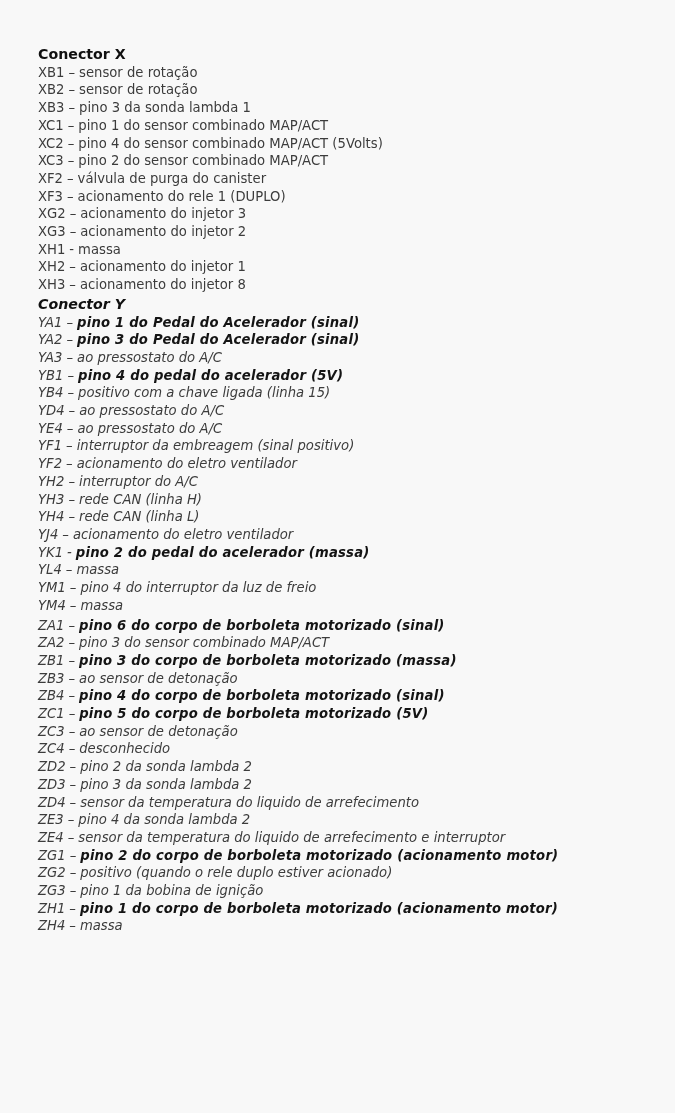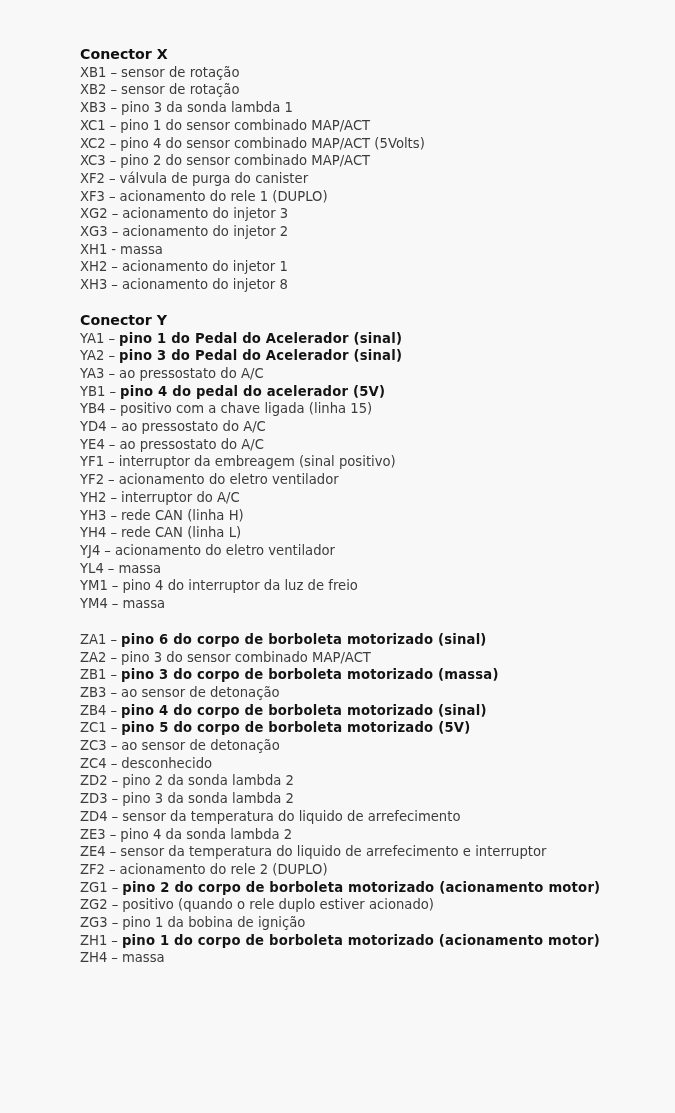--- a/index.html
+++ b/index.html
@@ -7,28 +7,29 @@
     padding: 0;
   }
   body {
     width: 675px;
     height: 1113px;
     background: #f8f8f8;
     overflow: hidden;
   }
   .doc {
     box-sizing: border-box;
-    padding: 46px 18px 0 80px;
+    padding: 46px 18px 0 38px;
     font-family: "DejaVu Sans", "Liberation Sans", sans-serif;
     font-size: 13.2px;
     line-height: 17.7px;
     color: #3c3c3c;
   }
   .section + .section {
-    margin-top: 18px;
+    margin-top: 2px;
+    font-style: italic;
   }
   .heading {
     font-weight: bold;
     font-size: 14.2px;
     color: #101010;
     line-height: 17.7px;
   }
   .pin-row {
     white-space: nowrap;
   }
@@ -72,38 +73,38 @@
       <div class="pin-row"><span class="pin-code">YB1</span><span class="pin-sep">–</span><span class="pin-desc bold">pino 4 do pedal do acelerador (5V)</span></div>
       <div class="pin-row"><span class="pin-code">YB4</span><span class="pin-sep">–</span><span class="pin-desc">positivo com a chave ligada (linha 15)</span></div>
       <div class="pin-row"><span class="pin-code">YD4</span><span class="pin-sep">–</span><span class="pin-desc">ao pressostato do A/C</span></div>
       <div class="pin-row"><span class="pin-code">YE4</span><span class="pin-sep">–</span><span class="pin-desc">ao pressostato do A/C</span></div>
       <div class="pin-row"><span class="pin-code">YF1</span><span class="pin-sep">–</span><span class="pin-desc">interruptor da embreagem (sinal positivo)</span></div>
       <div class="pin-row"><span class="pin-code">YF2</span><span class="pin-sep">–</span><span class="pin-desc">acionamento do eletro ventilador</span></div>
       <div class="pin-row"><span class="pin-code">YH2</span><span class="pin-sep">–</span><span class="pin-desc">interruptor do A/C</span></div>
       <div class="pin-row"><span class="pin-code">YH3</span><span class="pin-sep">–</span><span class="pin-desc">rede CAN (linha H)</span></div>
       <div class="pin-row"><span class="pin-code">YH4</span><span class="pin-sep">–</span><span class="pin-desc">rede CAN (linha L)</span></div>
       <div class="pin-row"><span class="pin-code">YJ4</span><span class="pin-sep">–</span><span class="pin-desc">acionamento do eletro ventilador</span></div>
+      <div class="pin-row"><span class="pin-code">YK1</span><span class="pin-sep">-</span><span class="pin-desc bold">pino 2 do pedal do acelerador (massa)</span></div>
       <div class="pin-row"><span class="pin-code">YL4</span><span class="pin-sep">–</span><span class="pin-desc">massa</span></div>
       <div class="pin-row"><span class="pin-code">YM1</span><span class="pin-sep">–</span><span class="pin-desc">pino 4 do interruptor da luz de freio</span></div>
       <div class="pin-row"><span class="pin-code">YM4</span><span class="pin-sep">–</span><span class="pin-desc">massa</span></div>
     </div>
     <div class="section">
       <div class="pin-row"><span class="pin-code">ZA1</span><span class="pin-sep">–</span><span class="pin-desc bold">pino 6 do corpo de borboleta motorizado (sinal)</span></div>
       <div class="pin-row"><span class="pin-code">ZA2</span><span class="pin-sep">–</span><span class="pin-desc">pino 3 do sensor combinado MAP/ACT</span></div>
       <div class="pin-row"><span class="pin-code">ZB1</span><span class="pin-sep">–</span><span class="pin-desc bold">pino 3 do corpo de borboleta motorizado (massa)</span></div>
       <div class="pin-row"><span class="pin-code">ZB3</span><span class="pin-sep">–</span><span class="pin-desc">ao sensor de detonação</span></div>
       <div class="pin-row"><span class="pin-code">ZB4</span><span class="pin-sep">–</span><span class="pin-desc bold">pino 4 do corpo de borboleta motorizado (sinal)</span></div>
       <div class="pin-row"><span class="pin-code">ZC1</span><span class="pin-sep">–</span><span class="pin-desc bold">pino 5 do corpo de borboleta motorizado (5V)</span></div>
       <div class="pin-row"><span class="pin-code">ZC3</span><span class="pin-sep">–</span><span class="pin-desc">ao sensor de detonação</span></div>
       <div class="pin-row"><span class="pin-code">ZC4</span><span class="pin-sep">–</span><span class="pin-desc">desconhecido</span></div>
       <div class="pin-row"><span class="pin-code">ZD2</span><span class="pin-sep">–</span><span class="pin-desc">pino 2 da sonda lambda 2</span></div>
       <div class="pin-row"><span class="pin-code">ZD3</span><span class="pin-sep">–</span><span class="pin-desc">pino 3 da sonda lambda 2</span></div>
       <div class="pin-row"><span class="pin-code">ZD4</span><span class="pin-sep">–</span><span class="pin-desc">sensor da temperatura do liquido de arrefecimento</span></div>
       <div class="pin-row"><span class="pin-code">ZE3</span><span class="pin-sep">–</span><span class="pin-desc">pino 4 da sonda lambda 2</span></div>
       <div class="pin-row"><span class="pin-code">ZE4</span><span class="pin-sep">–</span><span class="pin-desc">sensor da temperatura do liquido de arrefecimento e interruptor</span></div>
-      <div class="pin-row"><span class="pin-code">ZF2</span><span class="pin-sep">–</span><span class="pin-desc">acionamento do rele 2 (DUPLO)</span></div>
       <div class="pin-row"><span class="pin-code">ZG1</span><span class="pin-sep">–</span><span class="pin-desc bold">pino 2 do corpo de borboleta motorizado (acionamento motor)</span></div>
       <div class="pin-row"><span class="pin-code">ZG2</span><span class="pin-sep">–</span><span class="pin-desc">positivo (quando o rele duplo estiver acionado)</span></div>
       <div class="pin-row"><span class="pin-code">ZG3</span><span class="pin-sep">–</span><span class="pin-desc">pino 1 da bobina de ignição</span></div>
       <div class="pin-row"><span class="pin-code">ZH1</span><span class="pin-sep">–</span><span class="pin-desc bold">pino 1 do corpo de borboleta motorizado (acionamento motor)</span></div>
       <div class="pin-row"><span class="pin-code">ZH4</span><span class="pin-sep">–</span><span class="pin-desc">massa</span></div>
     </div>
   </div>
 
 </body></html>

